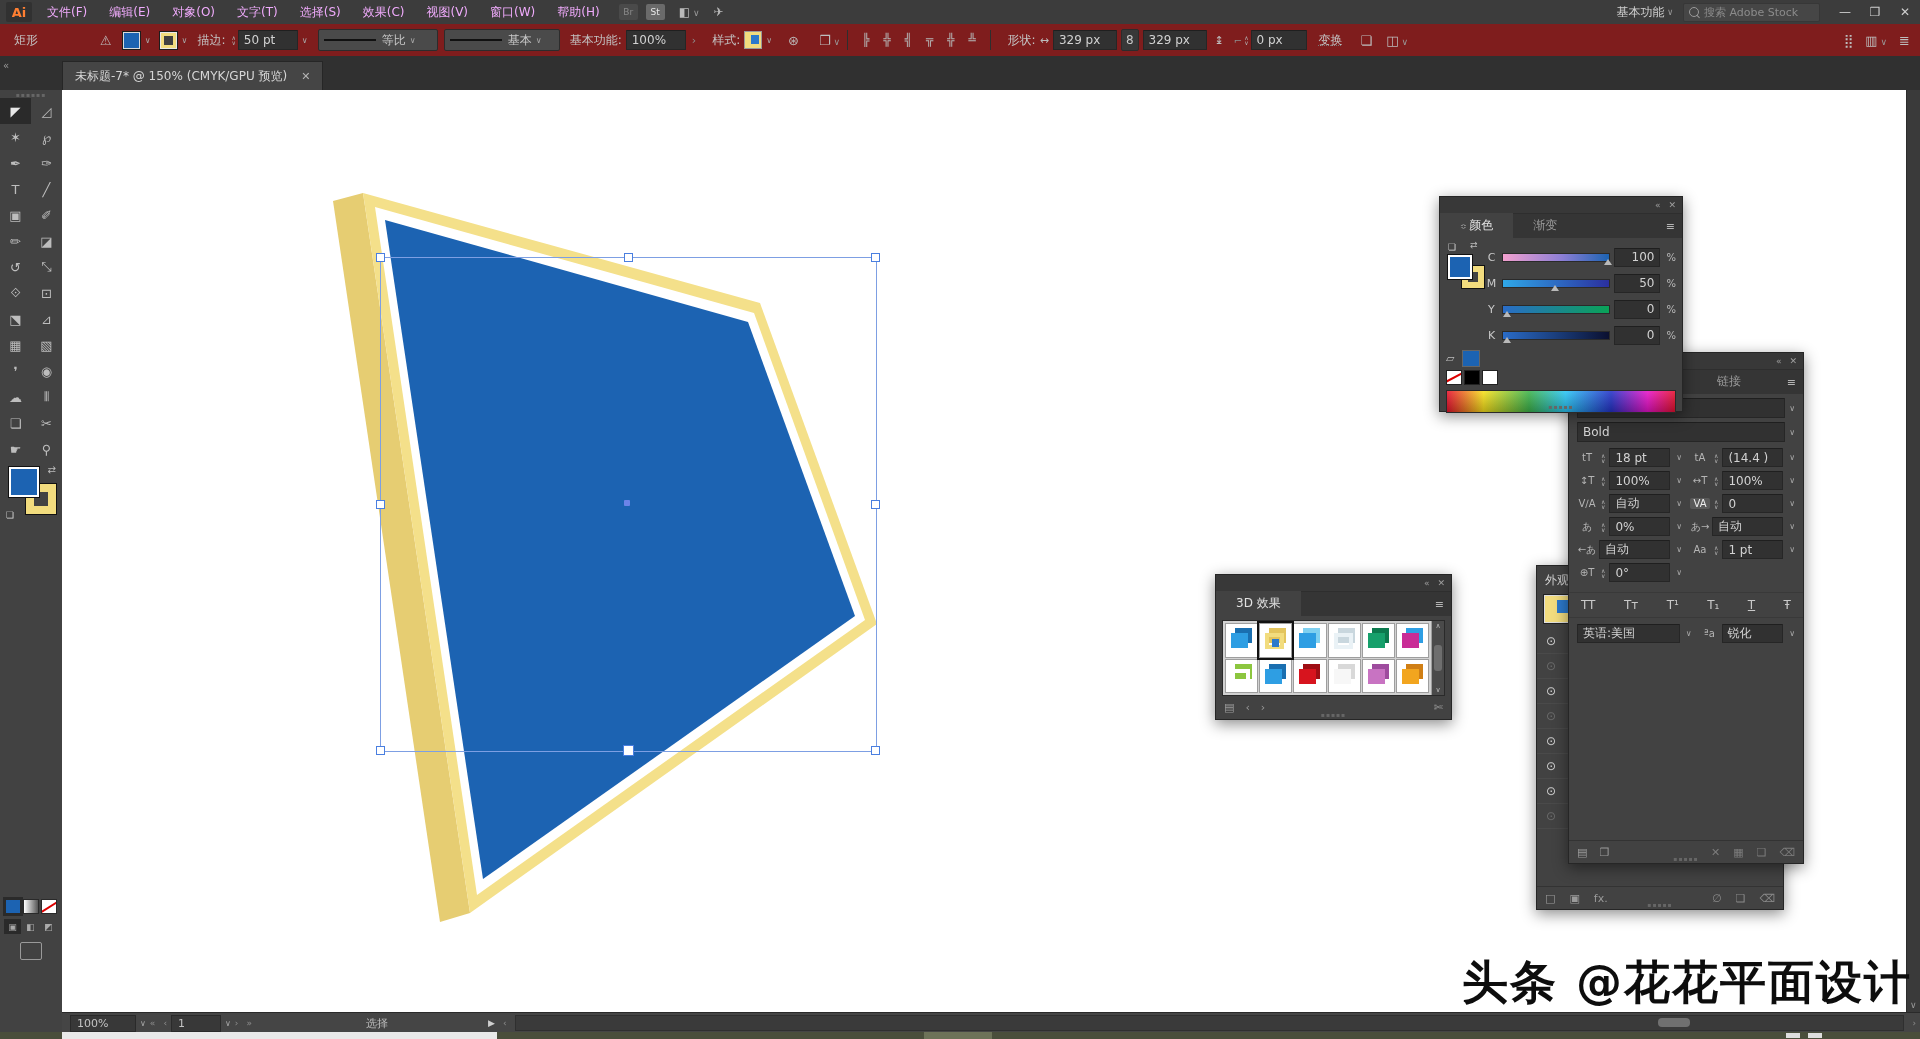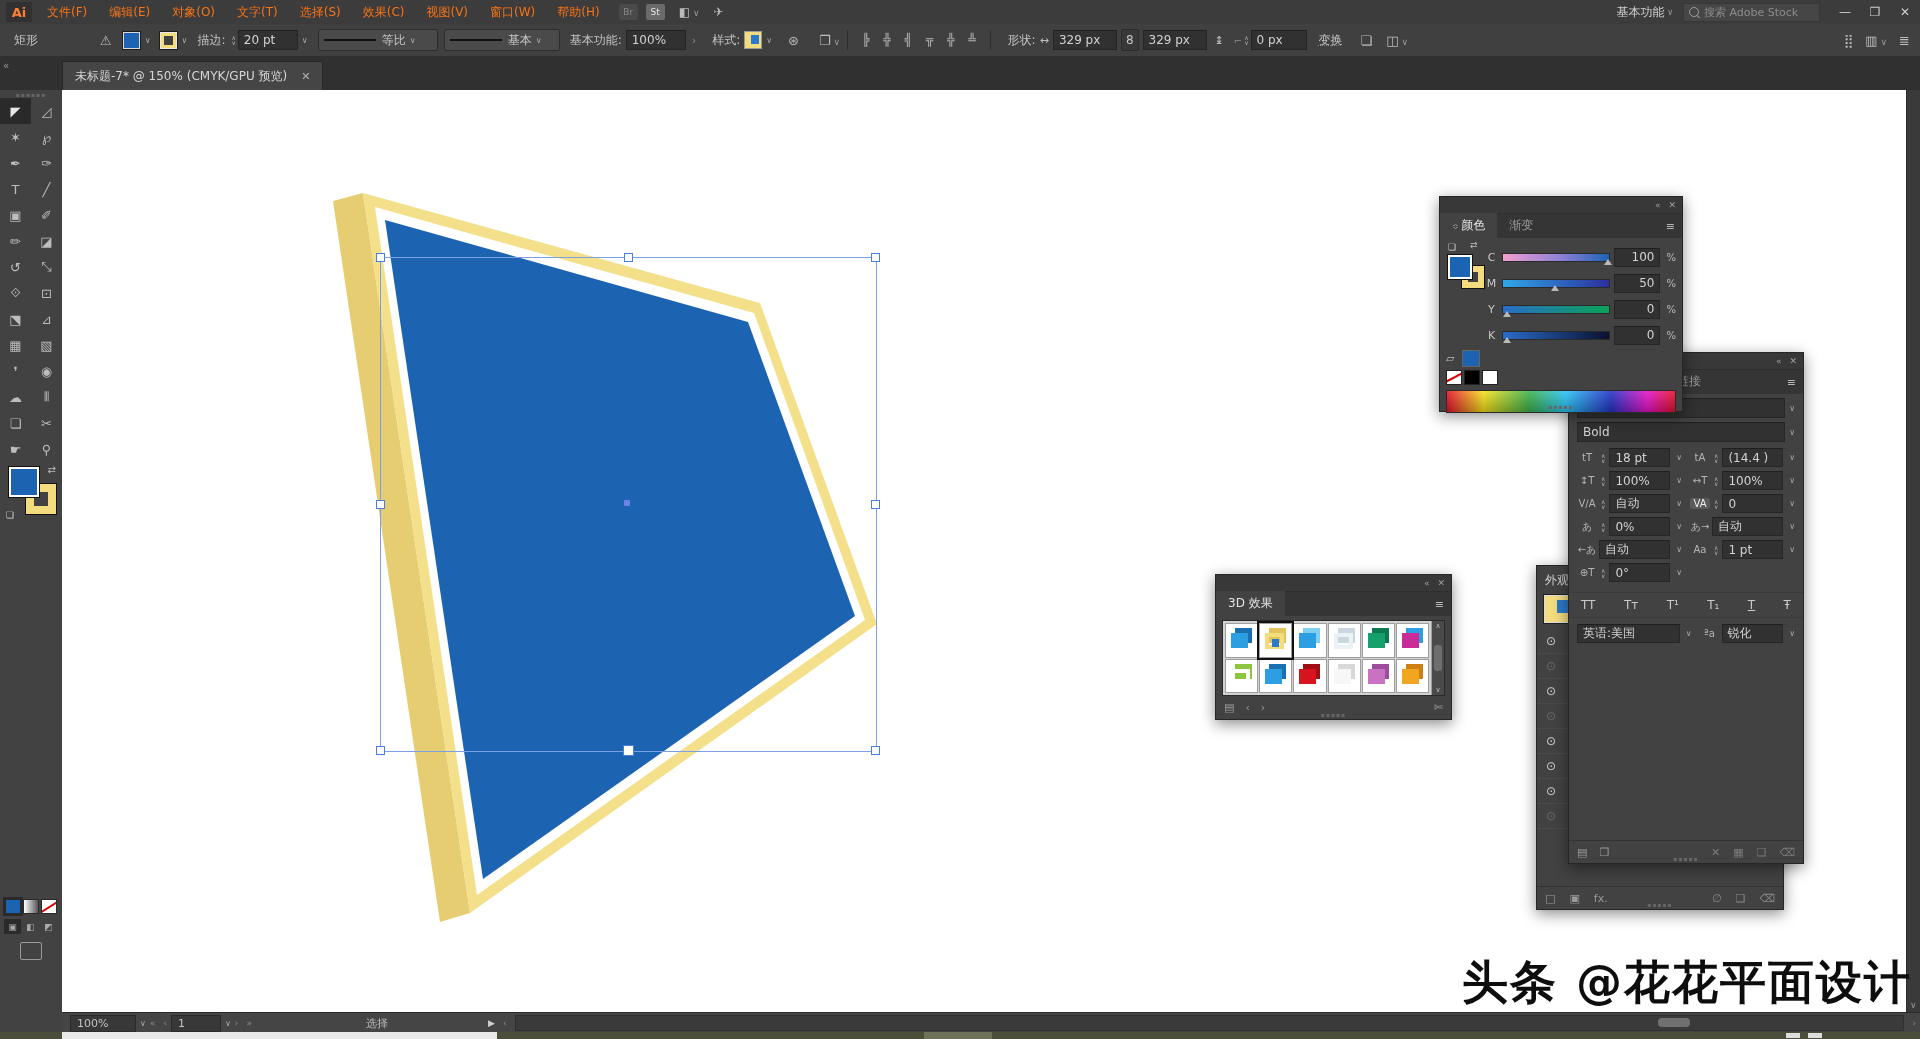--- a/index.html
+++ b/index.html
@@ -5,33 +5,33 @@
   html,body{margin:0;padding:0;background:#222;}
   body{width:1920px;height:1039px;position:relative;overflow:hidden;
        font-family:"DejaVu Sans",sans-serif;font-size:12px;color:#c8c8c8;
        -webkit-font-smoothing:antialiased;}
   .abs{position:absolute;}
   .flex{display:flex;align-items:center;}
   .grow{flex:1;}
   
   #menubar{left:0;top:0;width:1920px;height:24px;background:#3c3c3c;border-bottom:1px solid #2a2a2a;}
   #ai-logo{width:26px;height:20px;margin:2px 4px 2px 6px;color:#ff7f32;font-weight:bold;font-size:13px;display:flex;align-items:center;justify-content:center;background:#313131;border-radius:2px;}
-  .menu-item{padding:0 11px;height:24px;display:flex;align-items:center;color:#f97316;font-size:12px;cursor:default;}
+  .menu-item{padding:0 11px;height:24px;display:flex;align-items:center;color:#f0abfc;font-size:12px;cursor:default;}
   .mini-badge{width:19px;height:16px;border-radius:2px;font-size:9px;display:flex;align-items:center;justify-content:center;margin-left:8px;}
   .badge-dim{background:#4a4a4a;color:#8a8a8a;}
   .badge-lit{background:#6a6a6a;color:#e8e8e8;}
   .tb-ic{color:#b9b9b9;font-size:12px;margin-left:14px;}
   .chev{color:#9a9a9a;font-size:9px;margin-left:3px;}
   #workspace-switch{margin-left:auto;color:#cfcfcf;font-family:Liberation Mono, monospace;}
   #searchbox{width:125px;height:17px;background:#464646;border:1px solid #373737;border-radius:2px;margin:0 10px;display:flex;align-items:center;padding:0 5px;color:#8b8b8b;font-size:11px;gap:5px;}
   .lens{width:8px;height:8px;border:1.4px solid #9a9a9a;border-radius:50%;position:relative;flex:none;}
   .lens::after{content:"";position:absolute;width:4px;height:1.4px;background:#9a9a9a;transform:rotate(45deg);left:6px;top:8px;}
   .winbtn{width:30px;height:22px;display:flex;align-items:center;justify-content:center;color:#cfcfcf;font-size:12px;}
   
-  #controlbar{left:0;top:24px;width:1920px;height:32px;background:#404040;border-bottom:1px solid #282828;display:flex;align-items:center;font-size:12px;text-align:center;}
+  #controlbar{left:0;top:24px;width:1920px;height:32px;background:#7f1d1d;border-bottom:1px solid #282828;display:flex;align-items:center;font-size:12px;text-align:center;}
   .cb-label{color:#c3c3c3;margin:0 4px 0 10px;white-space:nowrap;}
   .cb-sep{width:1px;height:20px;background:#2e2e2e;margin:0 7px;}
   .field{background:#313131;border:1px solid #262626;border-top-color:#1f1f1f;color:#d2d2d2;height:18px;display:flex;align-items:center;padding:0 5px;border-radius:1px;white-space:nowrap;}
   .stepper{display:flex;flex-direction:column;font-size:6px;line-height:5px;color:#b0b0b0;margin:0 2px;}
   .dd{color:#a8a8a8;font-size:8px;margin-left:4px;}
   .swatch{width:17px;height:17px;border:1px solid #1c1c1c;box-shadow:inset 0 0 0 1px #dadada;}
   .stroke-swatch{width:17px;height:17px;background:#e9e9e9;border:1px solid #1c1c1c;display:flex;align-items:center;justify-content:center;}
   .stroke-inner{width:9px;height:9px;border:3px solid #f2dc7e;background:#404040;}
   .line-preview{width:52px;height:2px;background:#111;margin-right:6px;}
   .raised{background:#4a4a4a;border:1px solid #2c2c2c;border-radius:2px;height:20px;display:flex;align-items:center;padding:0 5px;}
@@ -72,21 +72,21 @@
   #artwork-svg{left:0;top:0;width:1920px;height:1039px;pointer-events:none;}
   #selection-box{border:1px solid #7d9fe3;}
   .handle{position:absolute;width:7px;height:7px;background:#fff;border:1px solid #4a7fe0;}
   .handle.filled{background:#fff;border-color:#fff;outline:1px solid #4a7fe0;}
   #center-pt{position:absolute;width:6px;height:6px;background:#6c84e8;border-radius:1px;}
   #watermark{right:8px;top:952px;font-size:46px;font-weight:bold;color:#0d0d0d;letter-spacing:2px;white-space:nowrap;}
   
   .panel{background:#424242;border:1px solid #262626;box-shadow:0 4px 14px rgba(0,0,0,.45);}
   .phead{height:16px;background:#383838;display:flex;align-items:center;justify-content:flex-end;gap:8px;padding:0 6px;color:#9f9f9f;font-size:9px;border-bottom:1px solid #2e2e2e;}
   .ptabs{height:24px;background:#353535;display:flex;align-items:flex-end;color:#9a9a9a;font-size:12px;position:relative;}
-  .ptab{padding:4px 12px;}
+  .ptab{padding:4px 20px;}
   .ptab.active{background:#424242;color:#e2e2e2;}
   .pmenu{position:absolute;right:7px;top:6px;color:#b5b5b5;font-size:11px;}
   .pfoot{height:22px;border-top:1px solid #333;display:flex;align-items:center;gap:12px;padding:0 8px;color:#9a9a9a;font-size:11px;}
   .resize-dots{position:absolute;bottom:1px;left:50%;transform:translateX(-50%);color:#666;font-size:6px;letter-spacing:1px;}
   
   #panel-color{left:1439px;top:196px;width:242px;height:214px;z-index:30;}
   .slider-row{display:flex;align-items:center;height:26px;gap:6px;}
   .slider-label{width:10px;color:#c9c9c9;font-size:11px;text-align:center;}
   .track-wrap{position:relative;width:106px;height:14px;flex:none;}
   .track{position:absolute;left:0;top:3px;width:106px;height:7px;border:1px solid #2a2a2a;}
@@ -179,21 +179,21 @@
     <span class="dd">∨</span>
   <span class="stroke-swatch" style="margin-left:8px">
       <span class="stroke-inner"></span>
     </span>
     <span class="dd">∨</span>
   <span class="cb-label">描边:</span>
   <span class="stepper">
       <span>∧</span>
       <span>∨</span>
     </span>
-  <span class="field" style="width:48px">20 pt</span>
+  <span class="field" style="width:48px">50 pt</span>
     <span class="dd">∨</span>
   <span class="raised" style="margin-left:10px;width:108px">
       <span class="line-preview"></span>
       <span>等比</span>
       <span class="dd">∨</span>
     </span>
   <span class="raised" style="margin-left:6px;width:104px">
       <span class="line-preview"></span>
       <span>基本</span>
       <span class="dd">∨</span>

